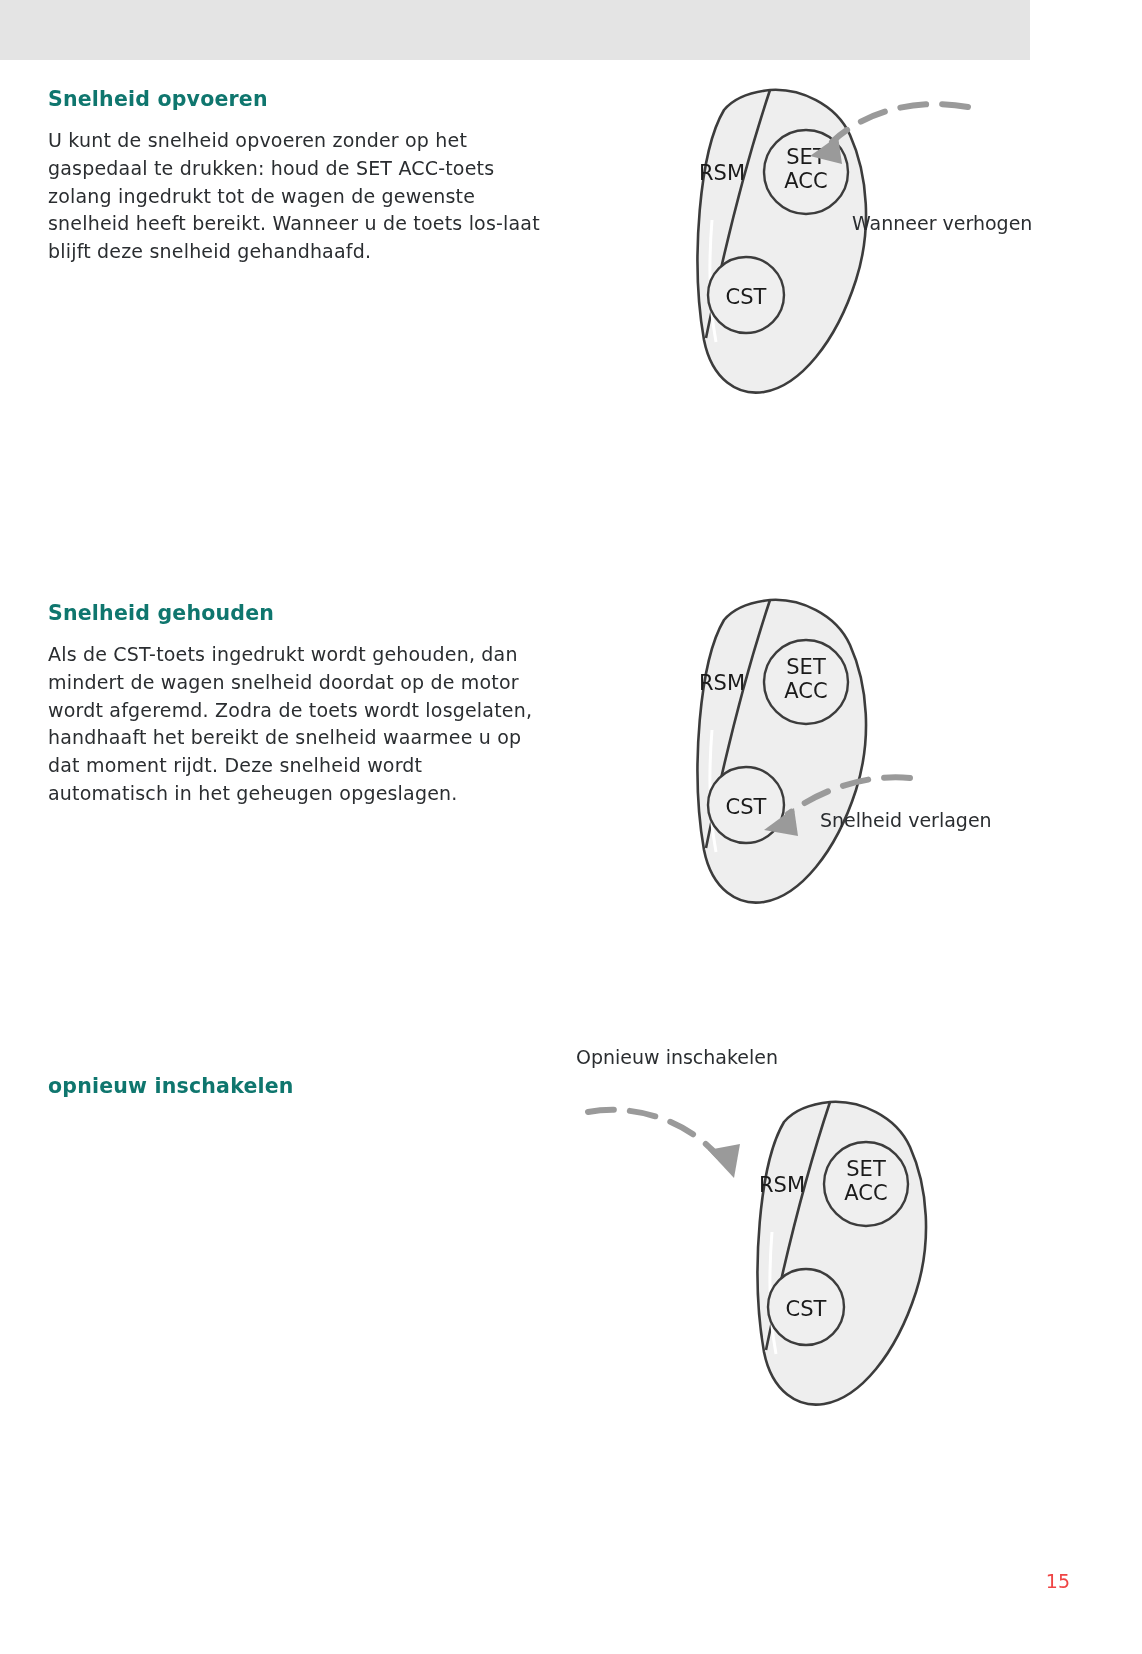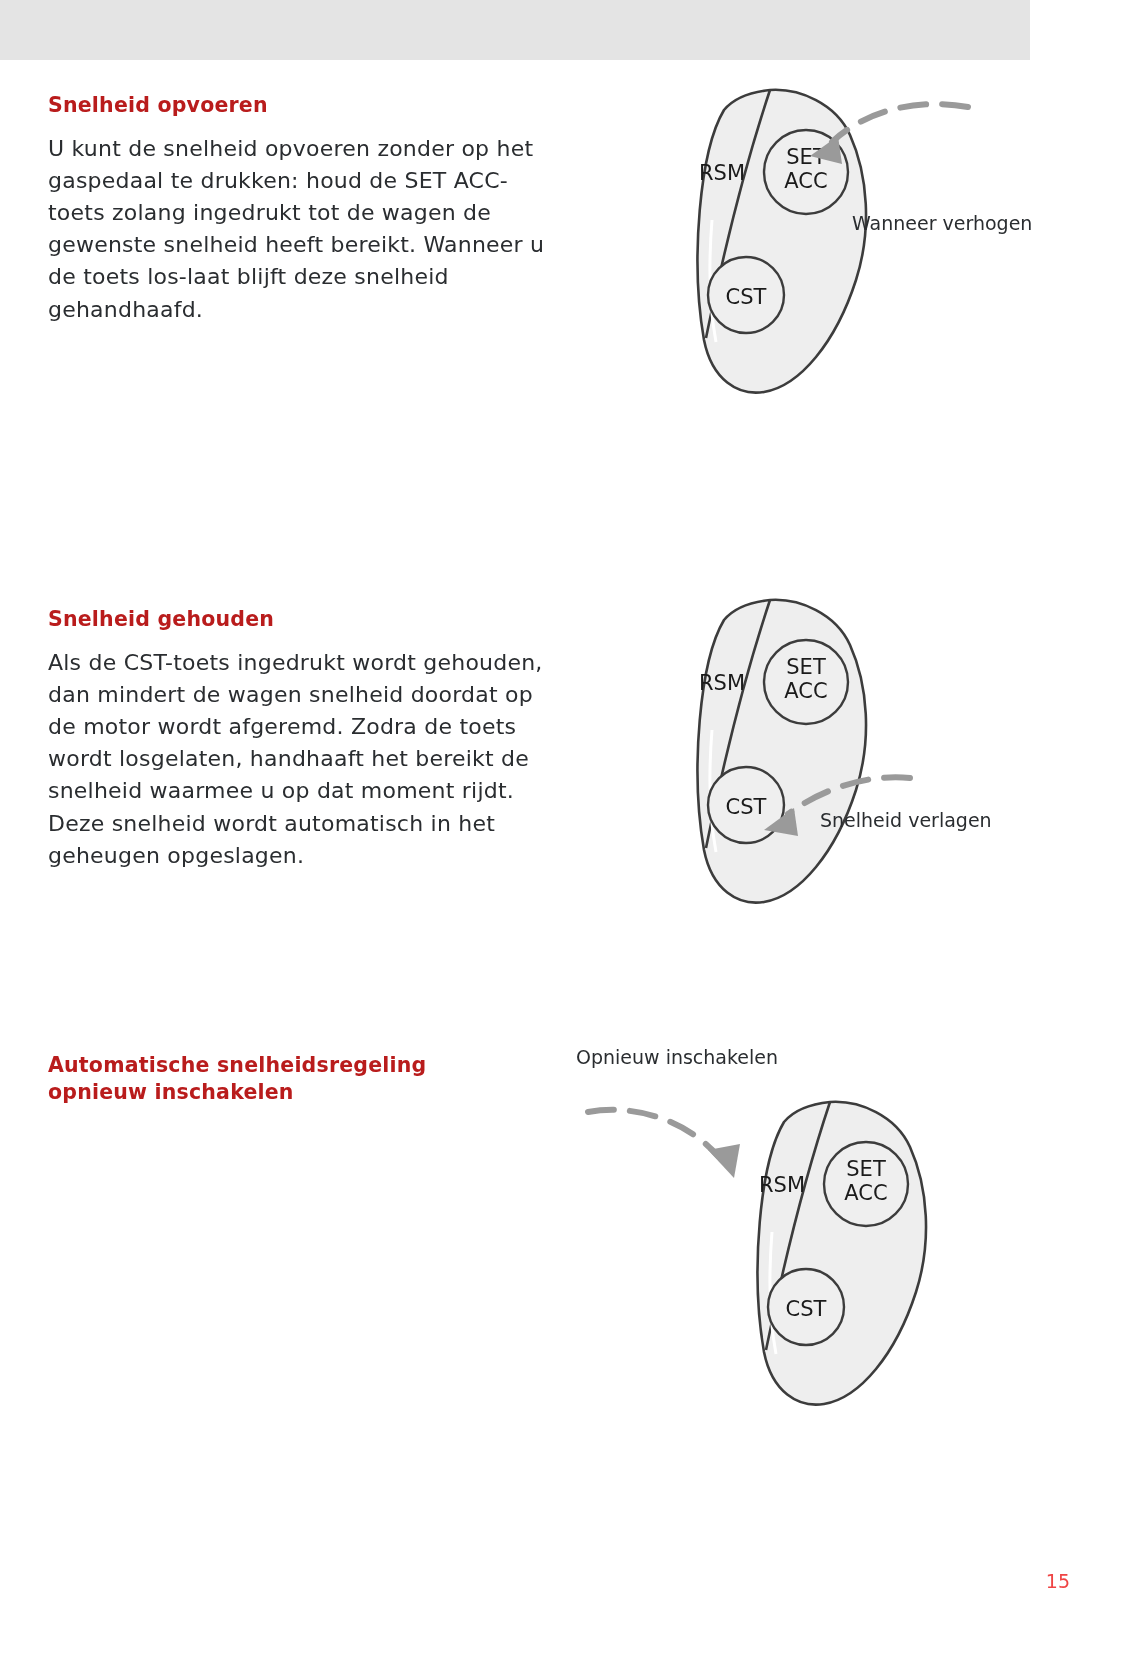--- a/index.html
+++ b/index.html
@@ -48,28 +48,28 @@
 
   .sec-text {
     width: 500px;
   }
 
   h2.heading {
     font-family: "DejaVu Sans", sans-serif;
     font-size: 20.5px;
     font-weight: bold;
     letter-spacing: 0.2px;
-    color: #b91c1c;
-    margin: 6px 0 14px 0;
+    color: #0f766e;
+    margin: 0 0 14px 0;
     line-height: 1.32;
   }
 
   p.body {
     font-family: "DejaVu Sans", sans-serif;
-    font-size: 22px;
+    font-size: 19px;
     line-height: 1.46;
     color: #2a2d30;
     margin: 0;
     letter-spacing: 0.01em;
   }
 
   .fig {
     position: absolute;
   }
 
@@ -153,21 +153,21 @@
       <text x="62" y="100" text-anchor="middle" font-size="21" fill="#1b1b1b">RSM</text>
 
       <path d="M250 188 C 212 184, 166 196, 128 224" fill="none" stroke="#9a9a9a" stroke-width="6" stroke-linecap="round" stroke-dasharray="26 16"></path>
       <path d="M134 218 L 104 240 L 138 246 Z" fill="#9a9a9a"></path>
     </svg>
   </div>
 
   <div class="caption" style="left:820px; top:809px;text-align:center;">Snelheid verlagen</div>
 
   <div class="section sec-text" style="left:48px; top:1046px;">
-    <h2 class="heading"><span>Automatische snelheidsregeling</span><br><span>opnieuw inschakelen</span></h2>
+    <h2 class="heading"><br><span>opnieuw inschakelen</span></h2>
   </div>
 
   <div class="caption" style="left:576px; top:1046px;">Opnieuw inschakelen</div>
 
   <div class="fig" style="left:580px; top:1080px;">
     <svg width="460" height="340" viewBox="0 0 460 340">
 
       <path d="M8 32 C 52 24, 104 38, 138 76" fill="none" stroke="#9a9a9a" stroke-width="6" stroke-linecap="round" stroke-dasharray="26 16"></path>
       <path d="M128 70 L 154 98 L 160 64 Z" fill="#9a9a9a"></path>
 

